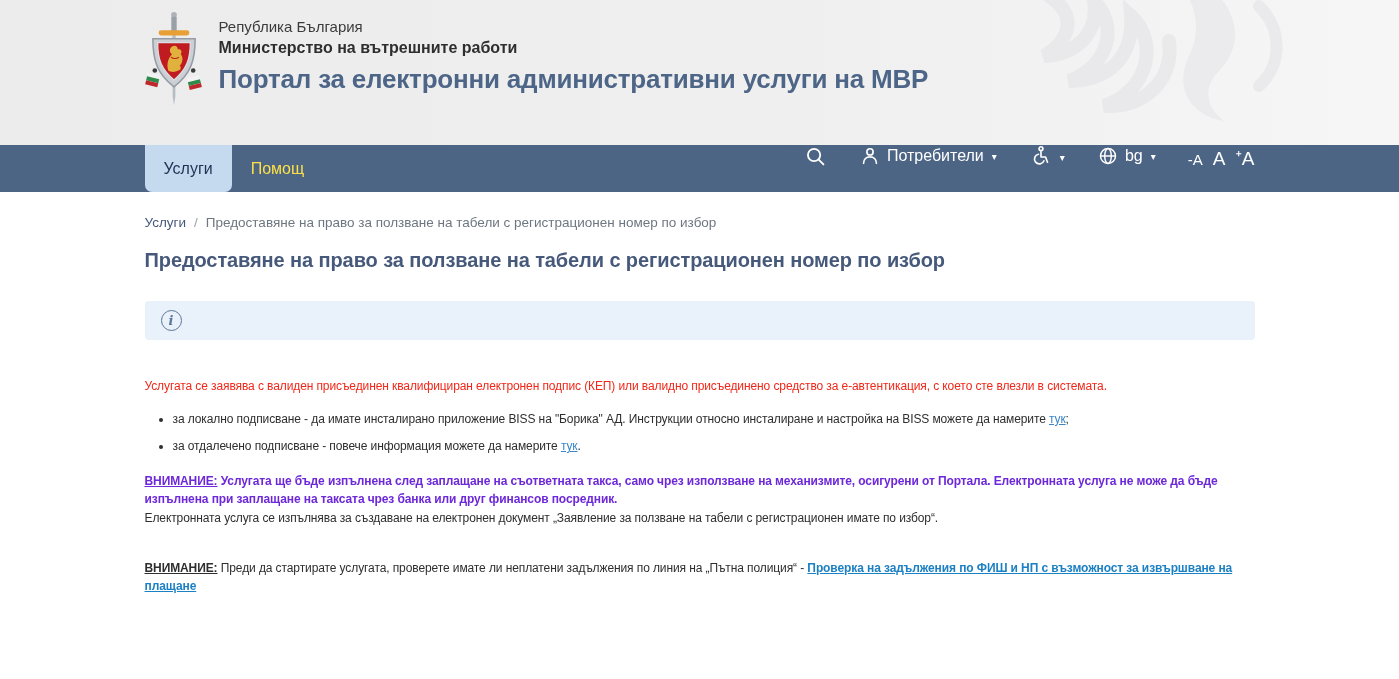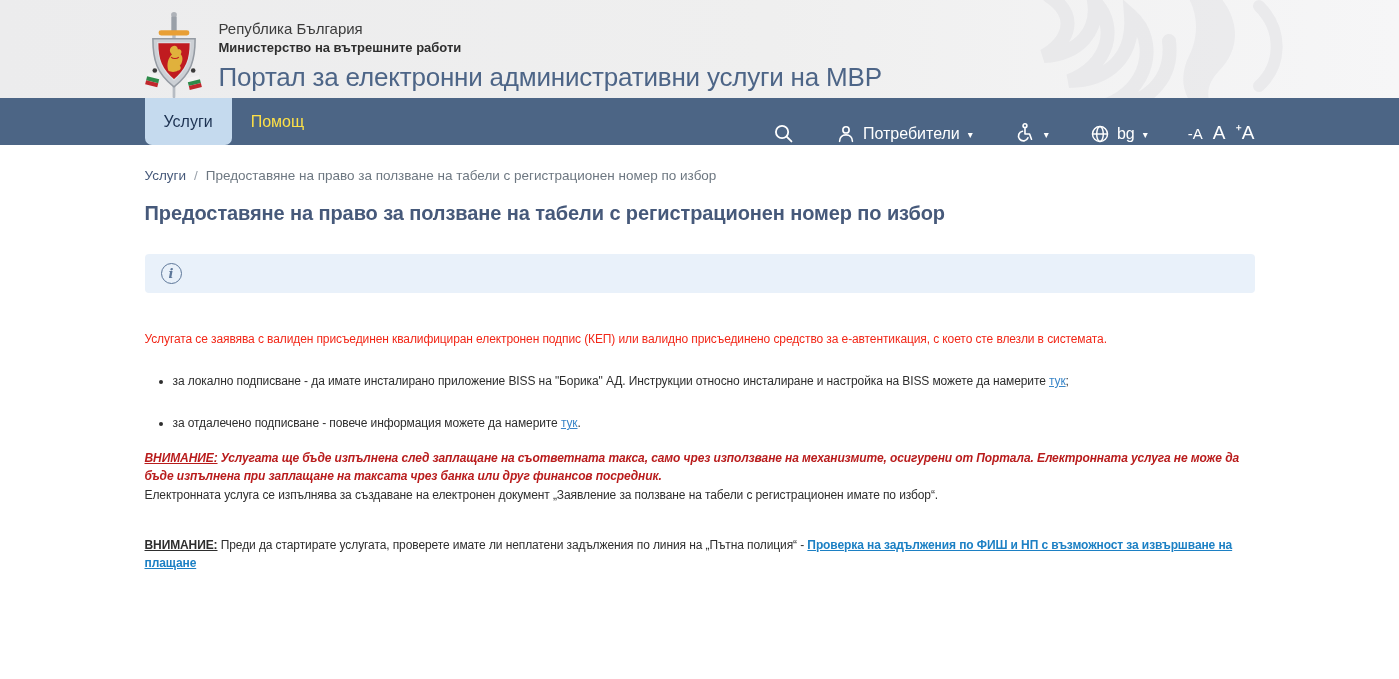--- a/index.html
+++ b/index.html
@@ -7,57 +7,57 @@
   body {
     font-family: "Liberation Sans", sans-serif;
     background: #ffffff;
     color: #2e2e2e;
     overflow: hidden;
   }
   .container { width: 1110px; margin: 0 auto; }
 
   
   .header {
-    height: 98px;
+    height: 145px;
     background: linear-gradient(90deg, #ececed 0%, #efefef 55%, #f6f6f7 100%);
     position: relative;
     overflow: hidden;
   }
   .header-watermark {
     position: absolute; right: 60px; top: -14px; opacity: .55;
     pointer-events: none;
   }
   .header-inner {
     position: relative;
     display: flex; align-items: center; gap: 16px;
     padding-top: 8px;
   }
   .logo { flex: 0 0 auto; margin-top: 2px; }
   .header-titles { display: flex; flex-direction: column; line-height: 1.25; }
   .header-country  { font-size: 15px; color: #3c3c3c; font-weight: 400; }
-  .header-ministry { font-size: 13px; color: #2e2e2e; font-weight: 700; margin-top: 1px; }
-  .header-portal   { font-size: 26px; color: #4d6587; font-weight: 400; margin-top: 5px; letter-spacing: -0.2px; }
+  .header-ministry { font-size: 16px; color: #2e2e2e; font-weight: 700; margin-top: 1px; }
+  .header-portal   { font-size: 26px; color: #4d6587; font-weight: 700; margin-top: 5px; letter-spacing: -0.2px; }
 
   
   .navbar { background: #4c6585; height: 47px; }
   .nav-inner { display: flex; align-items: stretch; height: 47px; }
   .nav-tabs { display: flex; align-items: stretch; }
   .nav-tab {
     display: flex; align-items: center;
     padding: 0 19px;
     color: #fde047; font-size: 16px;
     cursor: pointer; text-decoration: none;
   }
   .nav-tab.active {
     background: #c5daee; color: #1d3252;
     border-radius: 0 0 7px 7px;
   }
   .nav-right {
     margin-left: auto;
-    display: flex; align-items: flex-end; gap: 40px;
+    display: flex; align-items: flex-start; gap: 32px;
     color: #ffffff; font-size: 16px;
   }
   .nav-item { display: flex; align-items: center; gap: 6px; cursor: pointer; }
   .caret { font-size: 10px; line-height: 1; margin-left: 2px; transform: translateY(1px); }
   .font-controls { display: flex; align-items: baseline; gap: 10px; font-weight: 400; }
   .fc-small { font-size: 15px; cursor: pointer; }
   .fc-mid   { font-size: 19px; cursor: pointer; }
   .fc-big   { font-size: 19px; cursor: pointer; }
   .icon-svg { display: block; }
 
@@ -92,23 +92,23 @@
     display: flex; align-items: center; justify-content: center;
     font-family: "DejaVu Serif", serif; font-style: italic; font-size: 13px; font-weight: 600;
   }
   .info-link { color: #17355e; font-weight: 700; text-decoration: underline; cursor: pointer; }
 
   
   .content { font-size: 12px; line-height: 1.5; letter-spacing: -0.1px; color: #2e2e2e; }
   .red-notice { margin-top: 37px; color: #f22718; }
   .kep-intro { margin-top: 4px; }
   .bullet-list { margin-top: 15px; padding-left: 28px; }
-  .bullet-list li { margin-bottom: 9px; margin-top: 24px; }
+  .bullet-list li { margin-bottom: 9px; }
   .text-link { color: #3a86c8; text-decoration: underline; cursor: pointer; }
-  .warning { margin-top: 17px; font-weight: 700; color: #b91c1c; font-style: italic; }
+  .warning { margin-top: 17px; font-weight: 700; color: #6d28d9; }
   .warning-label { font-weight: 700; text-decoration: underline; }
   .warning2 { margin-top: 32px; font-weight: 400; }
   .plain-par { margin-top: 1px; }
   .plain-par2 { margin-top: 17px; }
   .bold-link { color: #1c80c4; font-weight: 700; text-decoration: underline; cursor: pointer; }
 </style>
 </head>
 <body>
 
 <header class="header">

